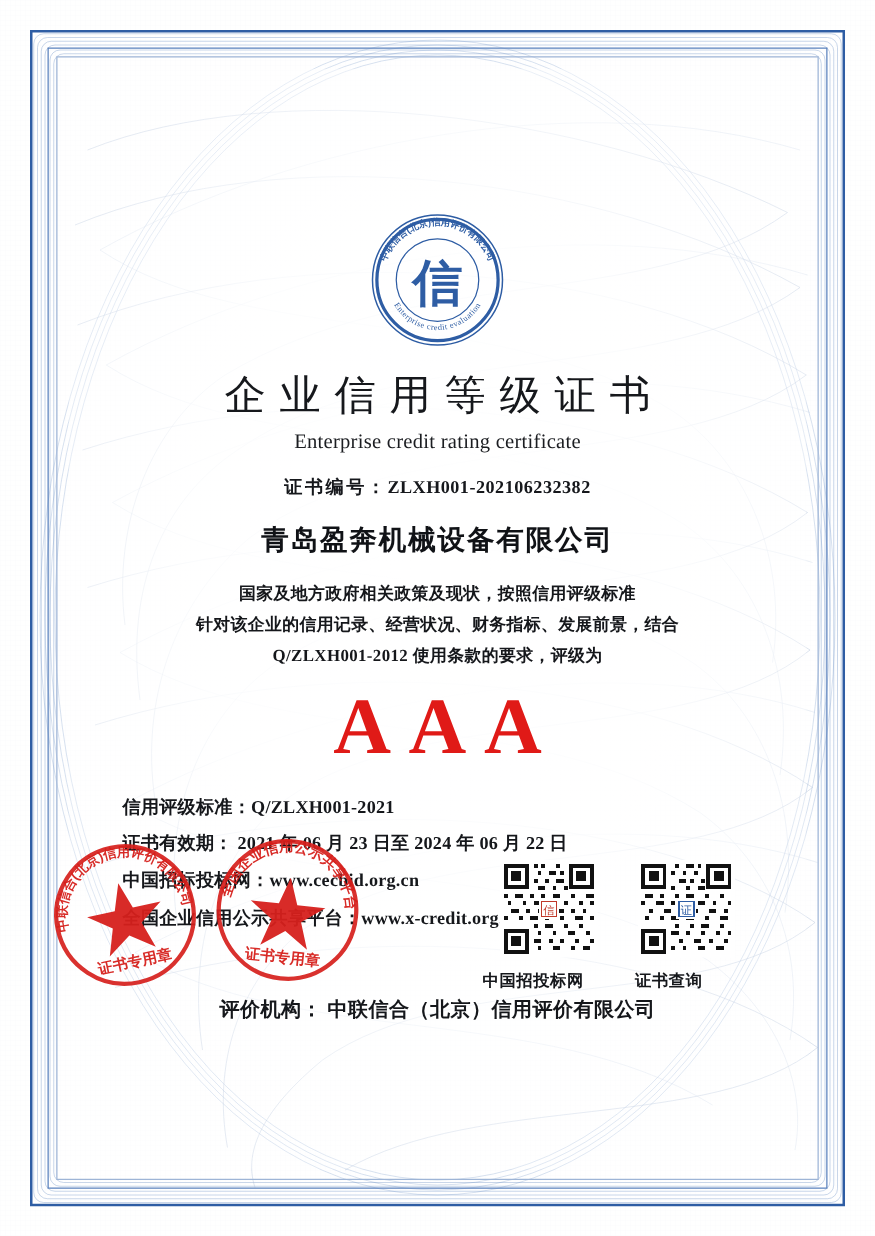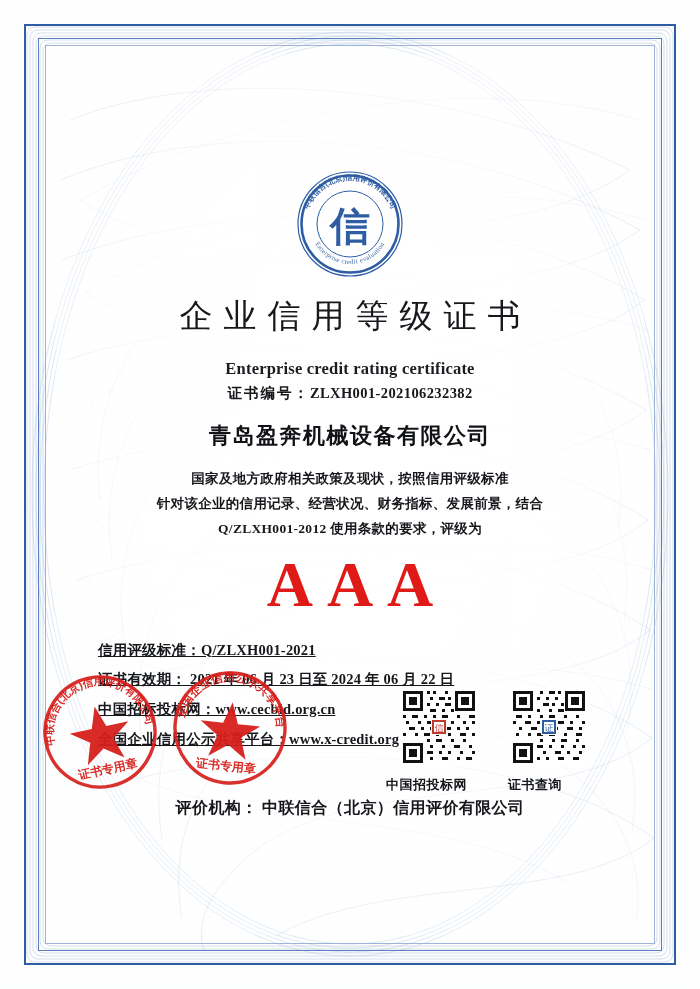--- a/index.html
+++ b/index.html
@@ -79,30 +79,30 @@
   .title-cn {
     margin-top: 16px;
     font-size: 33px;
     font-weight: normal;
     letter-spacing: 11px;
     color: #16181c;
     font-family: "Liberation Serif", serif;
     text-indent: 11px;
   }
   .title-en {
-    margin-top: 20px;
+    margin-top: 4px;
     font-size: 16.5px;
-    font-weight: bold;
+    font-weight: normal;
     color: #1b1d21;
     letter-spacing: 0.2px;
     font-family: "Liberation Serif", serif;
   }
 
   .cert-no {
-    margin-top: 5px;
+    margin-top: 17px;
     font-size: 14.5px;
     color: #16181c;
     font-weight: bold;
     letter-spacing: 0.4px;
   }
   .cert-no .label { letter-spacing: 2px; font-weight: bold; }
 
   .company {
     margin-top: 18px;
     font-size: 22px;
@@ -137,21 +137,21 @@
   .details {
     margin-top: 14px;
     width: 100%;
     padding-left: 38px;
     box-sizing: border-box;
     font-size: 14.5px;
     font-weight: bold;
     color: #15171b;
     line-height: 2.05;
   }
-  .details .row { display: block; white-space: nowrap; text-decoration: underline; }
+  .details .row { display: block; white-space: nowrap; }
   .details .row .val { letter-spacing: 0.2px; }
 
   
   .lower {
     position: absolute;
     left: 0;
     right: 0;
     top: 660px;
     height: 190px;
   }

